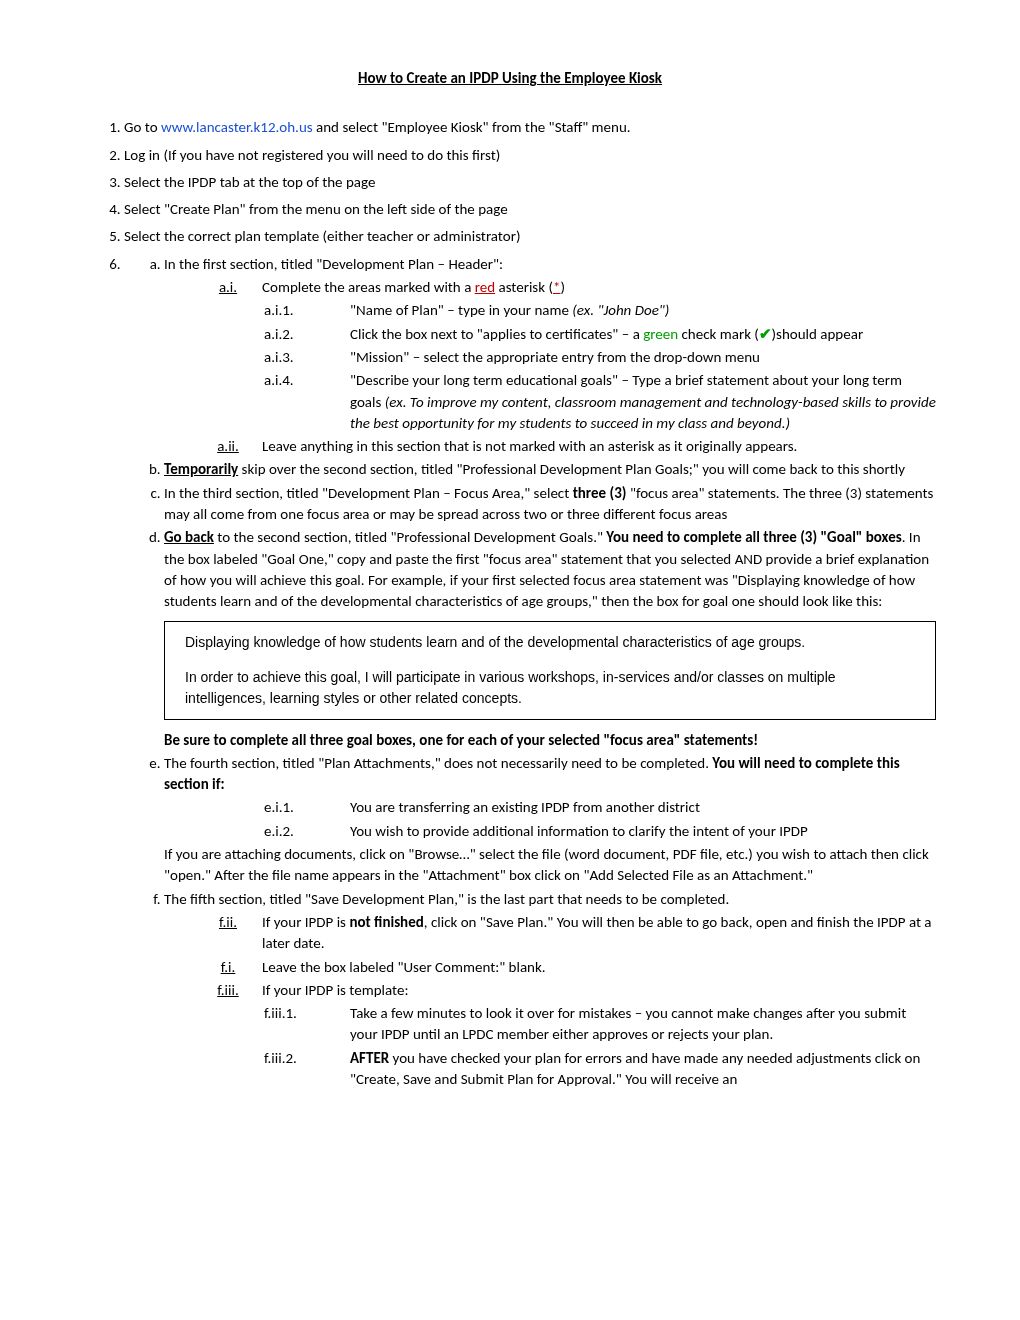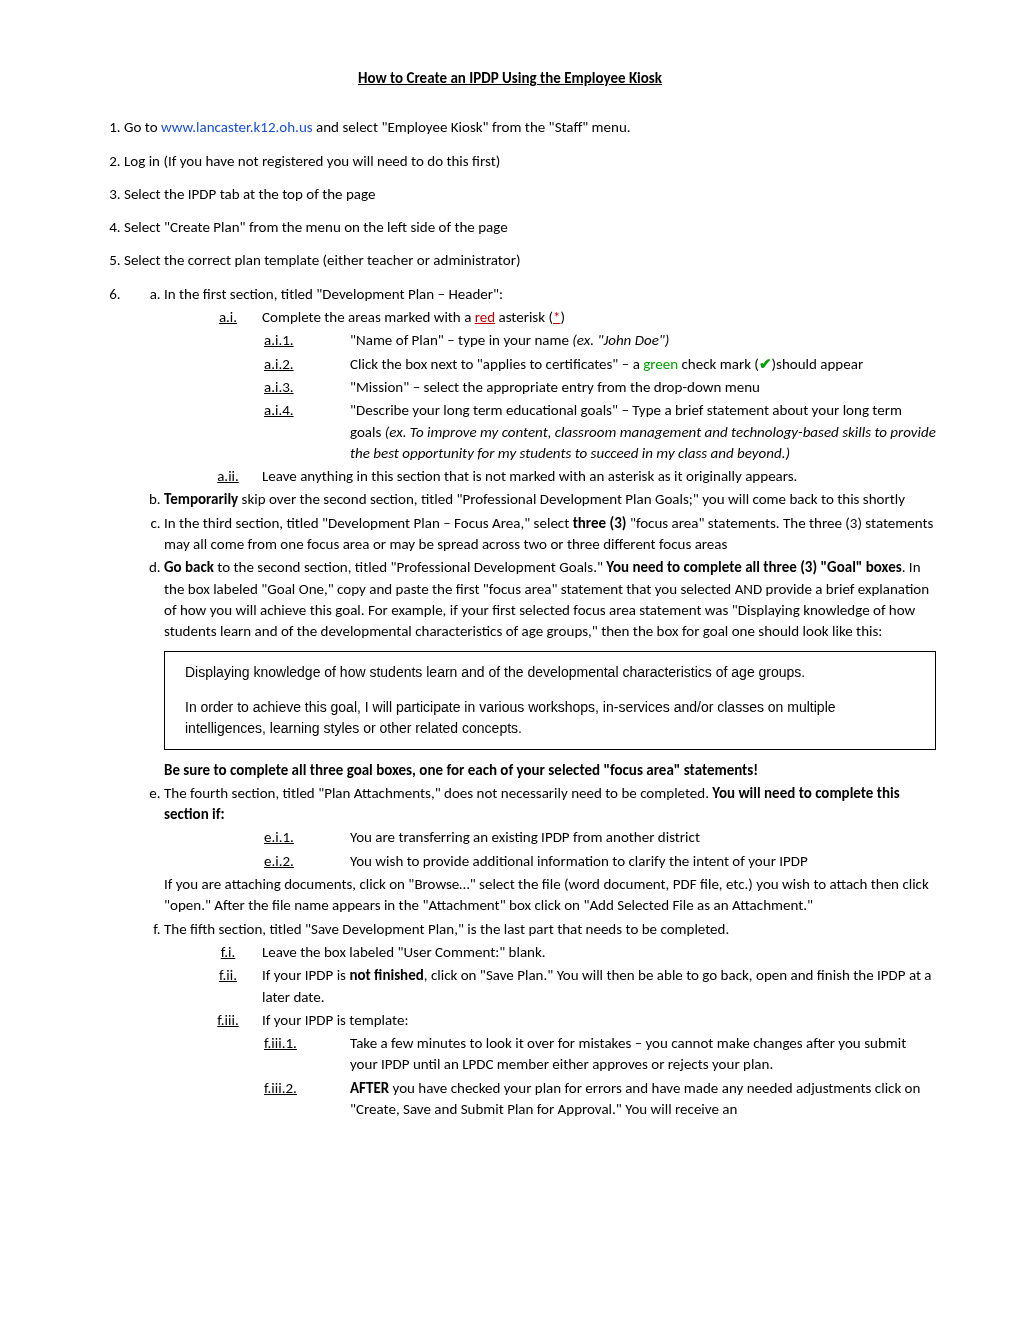--- a/index.html
+++ b/index.html
@@ -18,36 +18,36 @@
     padding: 68px 84px 64px 84px;
     line-height: 1.42;
   }
   .title {
     text-align: center;
     font-weight: 700;
     text-decoration: underline;
     margin-bottom: 28px;
   }
   ol.main { margin: 0; padding-left: 40px; }
-  ol.main > li { margin: 12px 0; }
+  ol.main > li { margin: 6px 0; }
   ol.alpha { list-style-type: lower-alpha; margin: 0; padding-left: 40px; }
   ol.alpha > li { margin: 2px 0; }
   .roman-row { display: flex; margin: 2px 0; }
   .roman-lbl { width: 48px; text-align: center; padding-right: 10px; text-decoration: underline; }
   .roman-body { flex: 1; }
   .deep-row { display: flex; margin: 2px 0; }
-  .deep-lbl { width: 86px; text-align: left; padding-left: 0; text-decoration: underline; }
+  .deep-lbl { width: 86px; text-align: left; padding-left: 0; }
   .deep-body { flex: 1; }
   .idt-roman { margin-left: 40px; }
   .idt-deep  { margin-left: 100px; }
   .link { color: #1a4fd2; }
   .red  { color: #c00000; text-decoration: underline; }
   .green{ color: #00a000; }
   .b    { font-weight: 700; }
-  .u    { }
+  .u    { text-decoration: underline; }
   .i    { font-style: italic; }
   .goalbox {
     border: 1px solid #000;
     padding: 10px 20px;
     margin: 8px 0 10px 0;
     font-family: Arial, sans-serif;
     font-size: 14px;
     line-height: 1.5;
   }
 </style>
@@ -143,29 +143,29 @@
             <div class="deep-body">You wish to provide additional information to clarify the intent of your IPDP</div>
           </div>
 
           <div>If you are attaching documents, click on "Browse…" select the file (word document, PDF file, etc.) you wish to attach then click "open."  After the file name appears in the "Attachment" box click on "Add Selected File as an Attachment."</div>
         </li>
 
         <li>
           <span>The fifth section, titled "Save Development Plan," is the last part that needs to be completed.</span>
 
           <div class="roman-row idt-roman">
-            <div class="roman-lbl">f.i.</div>
-            <div class="roman-body">Leave the box labeled "User Comment:" blank.</div>
-          </div>
-
-          <div class="roman-row idt-roman">
             <div class="roman-lbl">f.ii.</div>
             <div class="roman-body">
               <span>If your IPDP is </span><span class="b">not finished</span><span>, click on "Save Plan."  You will then be able to go back, open and finish the IPDP at a later date.</span>
             </div>
+          </div>
+
+          <div class="roman-row idt-roman">
+            <div class="roman-lbl">f.i.</div>
+            <div class="roman-body">Leave the box labeled "User Comment:" blank.</div>
           </div>
 
           <div class="roman-row idt-roman">
             <div class="roman-lbl">f.iii.</div>
             <div class="roman-body">If your IPDP is template:</div>
           </div>
 
           <div class="deep-row idt-deep">
             <div class="deep-lbl">f.iii.1.</div>
             <div class="deep-body">Take a few minutes to look it over for mistakes – you cannot make changes after you submit your IPDP until an LPDC member either approves or rejects your plan.</div>

